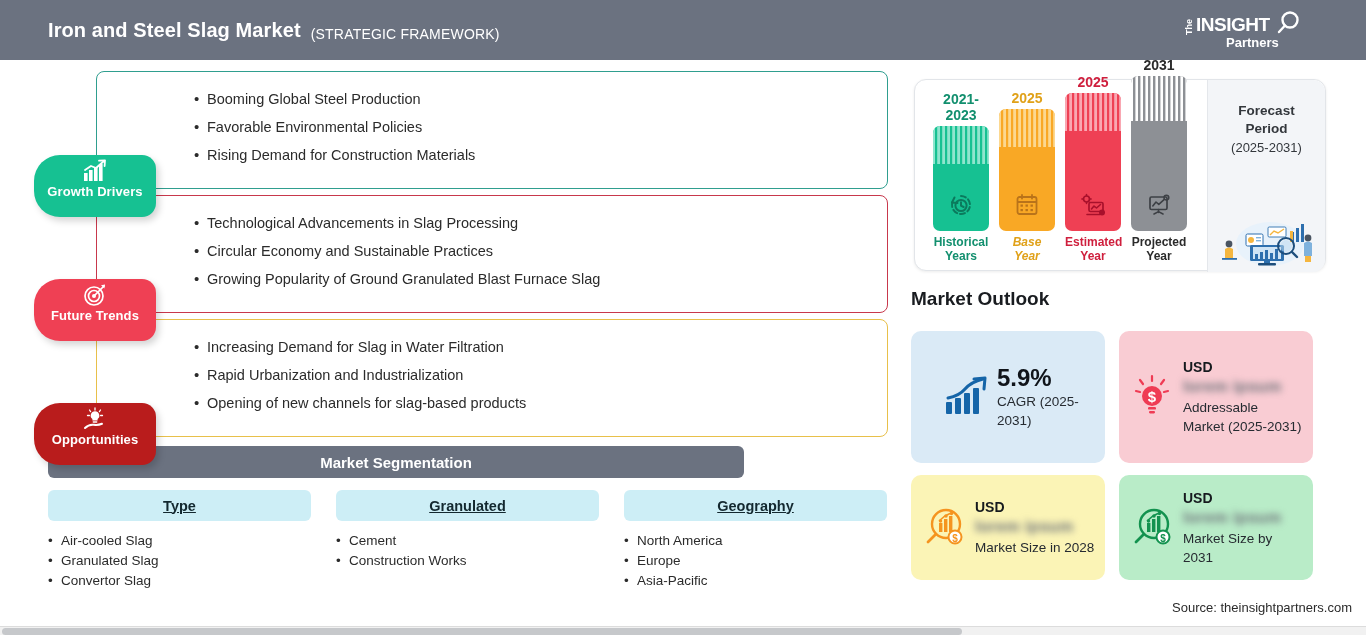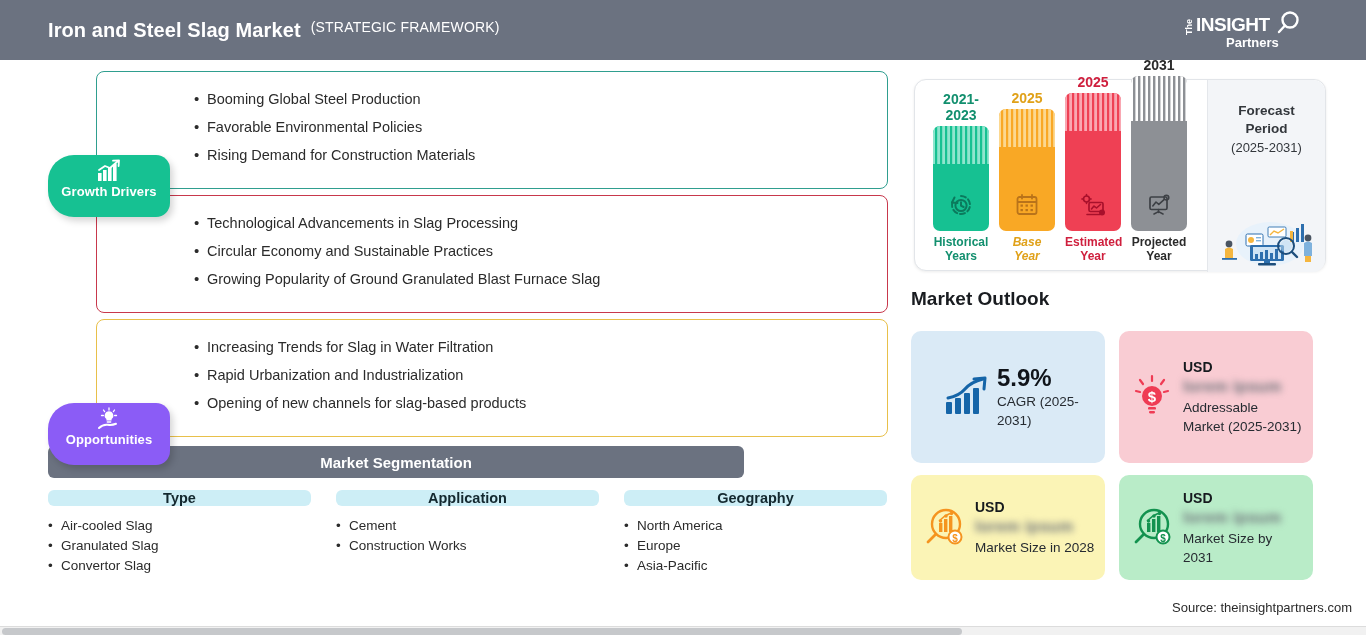--- a/index.html
+++ b/index.html
@@ -9,63 +9,63 @@
     font-family: "Liberation Sans", sans-serif;
     overflow: hidden;
   }
   .page { position: relative; width: 1366px; height: 635px; background: #fff; }
 
   
   .header {
     position: absolute; left: 0; top: 0; width: 1366px; height: 60px;
     background: #6b7280; display: flex; align-items: center;
   }
-  .header-title-wrap { display: flex; align-items: flex-start; margin-left: 48px; }
+  .header-title-wrap { display: flex; align-items: flex-end; margin-left: 48px; }
   .header-title { color: #ffffff; font-size: 20px; font-weight: bold; letter-spacing: .1px; }
   .header-sub { color: #ffffff; font-size: 14px; font-weight: normal; margin-left: 10px; letter-spacing: .2px; }
   .logo { position: absolute; right: 58px; top: 9px; width: 130px; height: 42px; }
 
   
   .left-col { position: absolute; left: 0; top: 60px; width: 900px; height: 575px; padding-left: 7px; }
 
   .row { position: absolute; left: 96px; width: 792px; border-radius: 8px; background: #fff; }
   .row.r1 { top: 11px;  height: 118px; border: 1.5px solid #2f9e8f; }
   .row.r2 { top: 135px; height: 118px; border: 1.5px solid #c8384c; }
   .row.r3 { top: 259px; height: 118px; border: 1.5px solid #e8c04a; }
 
   .bullets { padding: 13px 0 0 97px; }
   .bullets li { list-style: none; position: relative; color: #2b2b2b; font-size: 14.5px; line-height: 28px; padding-left: 13px; white-space: nowrap; }
   .bullets li::before { content: "\2022"; position: absolute; left: 0; top: 0; color: #2b2b2b; font-size: 15px; }
 
   .badge {
-    position: absolute; left: 48px; width: 122px; height: 62px;
+    position: absolute; left: 34px; width: 122px; height: 62px;
     border-radius: 14px 14px 14px 14px;
     display: flex; flex-direction: column; align-items: center; justify-content: flex-start;
     box-shadow: 3px 4px 7px rgba(0,0,0,0.17);
     padding-top: 4px; z-index: 5;
   }
   .badge.b1 { top: 95px;  background: #16c192; border-radius: 26px 14px 14px 26px; }
   .badge.b2 { top: 219px; background: #ef4054; border-radius: 26px 14px 14px 26px; }
-  .badge.b3 { top: 343px; background: #8b5cf6; border-radius: 26px 14px 14px 26px; }
+  .badge.b3 { top: 343px; background: #b91c1c; border-radius: 26px 14px 14px 26px; }
   .badge-icon { width: 26px; height: 24px; display: block; }
   .badge-label { color: #ffffff; font-size: 13px; font-weight: bold; margin-top: 1px; letter-spacing: .1px; }
 
   
   .seg-title {
     position: absolute; left: 48px; top: 386px; width: 696px; height: 32px;
     background: #6b7280; border-radius: 6px;
     display: flex; align-items: center; justify-content: center;
     color: #fff; font-size: 15px; font-weight: bold;
   }
   .seg-cols { position: absolute; left: 48px; top: 430px; width: 840px; display: flex; gap: 25px; }
   .seg-col { width: 263px; }
   .seg-head {
-    height: 16px; background: #cdeef6; border-radius: 6px;
+    height: 31px; background: #cdeef6; border-radius: 6px;
     display: flex; align-items: center; justify-content: center;
-    color: #13282f; font-size: 14.5px; font-weight: bold;
+    color: #13282f; font-size: 14.5px; font-weight: bold; text-decoration: underline;
   }
   .seg-list { margin-top: 10px; }
   .seg-list li { list-style: none; position: relative; padding-left: 13px; font-size: 13.5px; line-height: 20px; color: #2b2b2b; white-space: nowrap; }
   .seg-list li::before { content: "\2022"; position: absolute; left: 0; top: 0; }
 
   
   .right-col { position: absolute; left: 900px; top: 60px; width: 466px; height: 575px; }
 
   .forecast-card {
     position: absolute; left: 14px; top: 19px; width: 412px; height: 192px;
@@ -165,24 +165,36 @@
       <span class="badge-label">Growth Drivers</span>
     </div>
 
     <div class="row r2">
       <ul class="bullets">
         <li>Technological Advancements in Slag Processing</li>
         <li>Circular Economy and Sustainable Practices</li>
         <li>Growing Popularity of Ground Granulated Blast Furnace Slag</li>
       </ul>
     </div>
+    <div class="badge b2">
+      <span class="badge-icon">
+        <svg viewBox="0 0 26 24" width="26" height="24" aria-hidden="true">
+          <circle cx="12" cy="13" r="9" fill="none" stroke="#fff" stroke-width="1.7"></circle>
+          <circle cx="12" cy="13" r="5.5" fill="none" stroke="#fff" stroke-width="1.7"></circle>
+          <circle cx="12" cy="13" r="2" fill="#fff"></circle>
+          <path d="M12 13 L22 3" stroke="#fff" stroke-width="1.7" stroke-linecap="round"></path>
+          <path d="M19 2.2 L23 1.6 L22.4 5.6 Z" fill="#fff"></path>
+        </svg>
+      </span>
+      <span class="badge-label">Future Trends</span>
+    </div>
 
     <div class="row r3">
       <ul class="bullets">
-        <li>Increasing Trends for Slag in Water Filtration</li>
+        <li>Increasing Demand for Slag in Water Filtration</li>
         <li>Rapid Urbanization and Industrialization</li>
         <li>Opening of new channels for slag-based products</li>
       </ul>
     </div>
     <div class="badge b3">
       <span class="badge-icon">
         <svg viewBox="0 0 26 24" width="26" height="24" aria-hidden="true">
           <g stroke="#fff" stroke-width="1.3" stroke-linecap="round">
             <line x1="13" y1="1" x2="13" y2="3"></line>
             <line x1="7.5" y1="3" x2="8.6" y2="4.6"></line>
@@ -202,21 +214,21 @@
     <div class="seg-cols">
       <div class="seg-col">
         <div class="seg-head">Type</div>
         <ul class="seg-list">
           <li>Air-cooled Slag</li>
           <li>Granulated Slag</li>
           <li>Convertor Slag</li>
         </ul>
       </div>
       <div class="seg-col">
-        <div class="seg-head">Application</div>
+        <div class="seg-head">Granulated</div>
         <ul class="seg-list">
           <li>Cement</li>
           <li>Construction Works</li>
         </ul>
       </div>
       <div class="seg-col">
         <div class="seg-head">Geography</div>
         <ul class="seg-list">
           <li>North America</li>
           <li>Europe</li>

